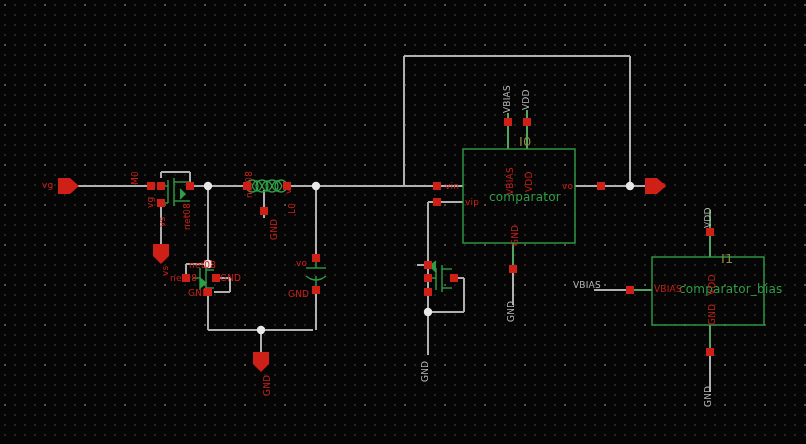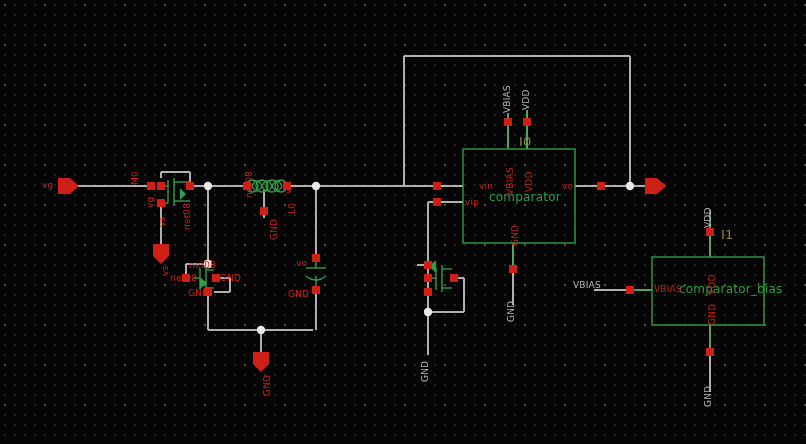--- a/index.html
+++ b/index.html
@@ -223,40 +223,40 @@
   </svg>
 
   <div class="lbl lbl-red" style="left:42px;  top:181px;">vg</div>
   <div class="lbl lbl-red" style="left:655px; top:181px;">vo</div>
   <div class="lbl lbl-red rot90" style="left:161px; top:276px;">vs</div>
   <div class="lbl lbl-red rot90" style="left:263px; top:396px;">GND</div>
 
   <div class="lbl lbl-red rot90" style="left:131px; top:185px;">M0</div>
   <div class="lbl lbl-red rot90" style="left:288px; top:214px;">L0</div>
   <div class="lbl lbl-inst" style="left:519px; top:137px;">I0</div>
-  <div class="lbl lbl-inst" style="left:721px; top:230px;">I1</div>
+  <div class="lbl lbl-inst" style="left:721px; top:254px;">I1</div>
 
   <div class="lbl lbl-red rot90" style="left:146px; top:208px;">vg</div>
   <div class="lbl lbl-red rot90" style="left:158px; top:227px;">vs</div>
   <div class="lbl lbl-red rot90" style="left:183px; top:230px;">net08</div>
 
   <div class="lbl lbl-red rot90" style="left:245px; top:198px;">net08</div>
   <div class="lbl lbl-red rot90" style="left:284px; top:194px;">vo</div>
   <div class="lbl lbl-red rot90" style="left:270px; top:240px;">GND</div>
 
   <div class="lbl lbl-red" style="left:189px; top:261px;">net08</div>
   <div class="lbl lbl-red" style="left:170px; top:274px;">net08</div>
   <div class="lbl lbl-red" style="left:220px; top:274px;">GND</div>
   <div class="lbl lbl-red" style="left:188px; top:289px;">GND</div>
 
   <div class="lbl lbl-red" style="left:296px; top:259px;">vo</div>
   <div class="lbl lbl-red" style="left:288px; top:290px;">GND</div>
 
   <div class="lbl blocklabel" style="left:489px; top:193px;">comparator</div>
-  <div class="lbl lbl-red" style="left:479px; top:182px;">vin</div>
+  <div class="lbl lbl-red" style="left:445px; top:182px;">vin</div>
   <div class="lbl lbl-red" style="left:465px; top:198px;">vip</div>
   <div class="lbl lbl-red" style="left:562px; top:182px;">vo</div>
   <div class="lbl lbl-red rot90" style="left:506px; top:195px;">VBIAS</div>
   <div class="lbl lbl-red rot90" style="left:525px; top:192px;">VDD</div>
   <div class="lbl lbl-red rot90" style="left:511px; top:246px;">GND</div>
 
   <div class="lbl lbl-grey rot90" style="left:503px; top:113px;">VBIAS</div>
   <div class="lbl lbl-grey rot90" style="left:522px; top:110px;">VDD</div>
   <div class="lbl lbl-grey rot90" style="left:507px; top:322px;">GND</div>
 

